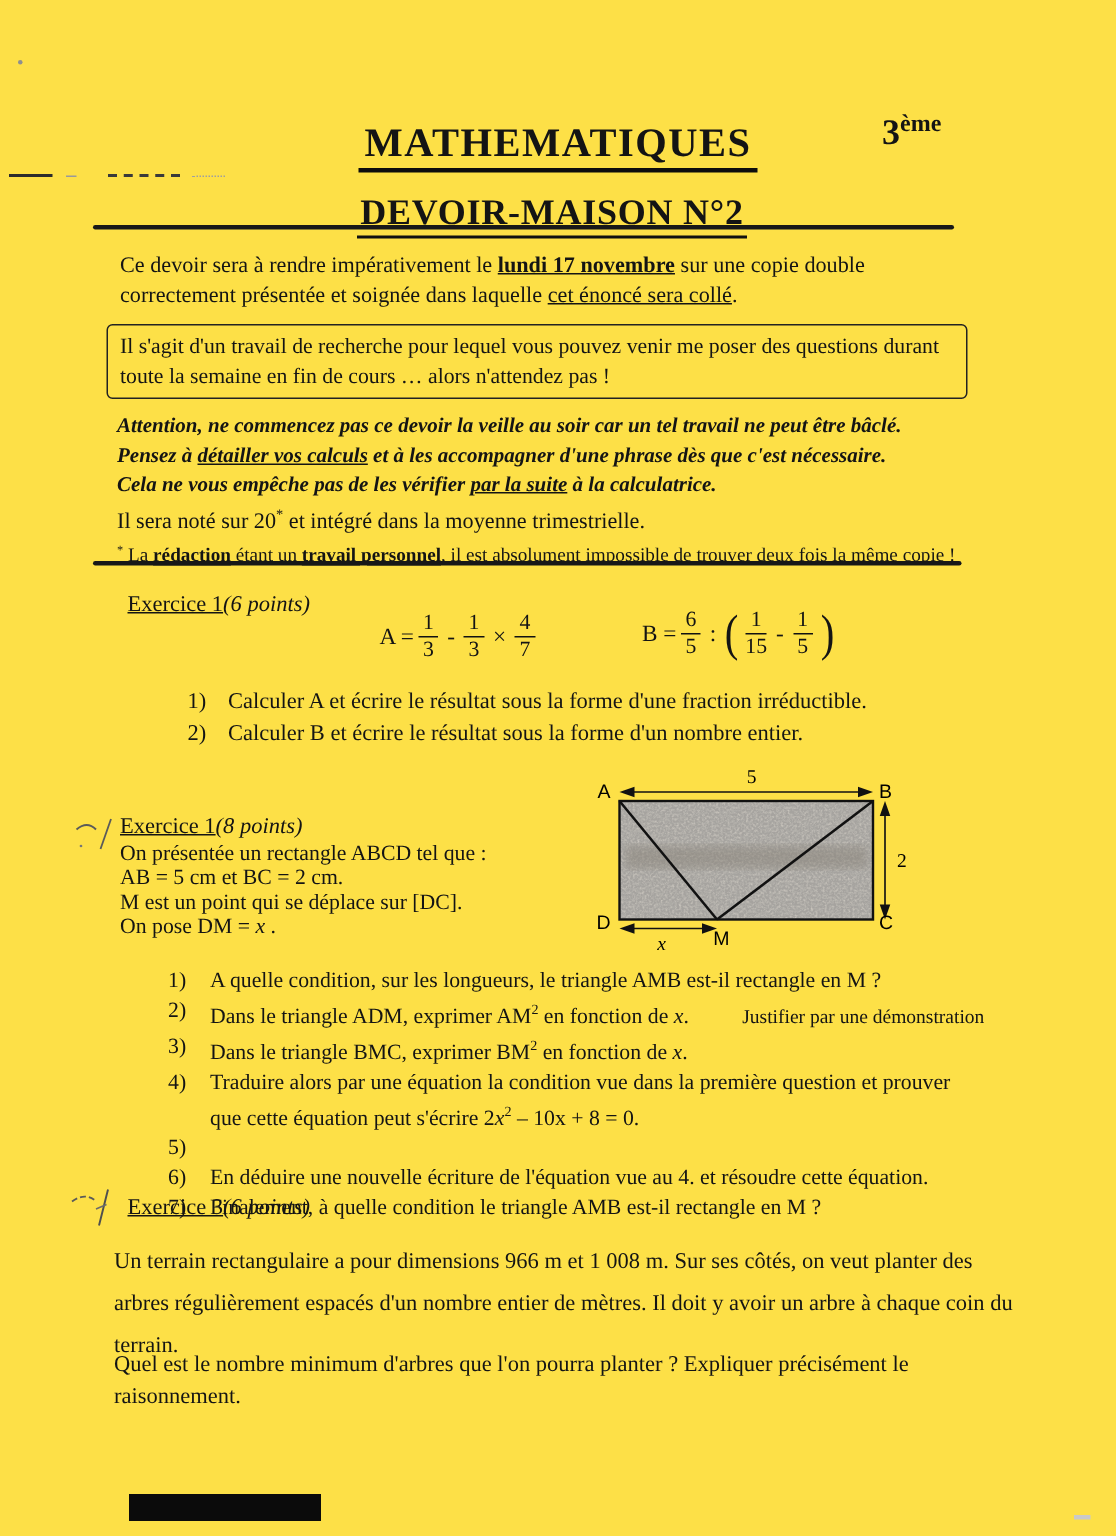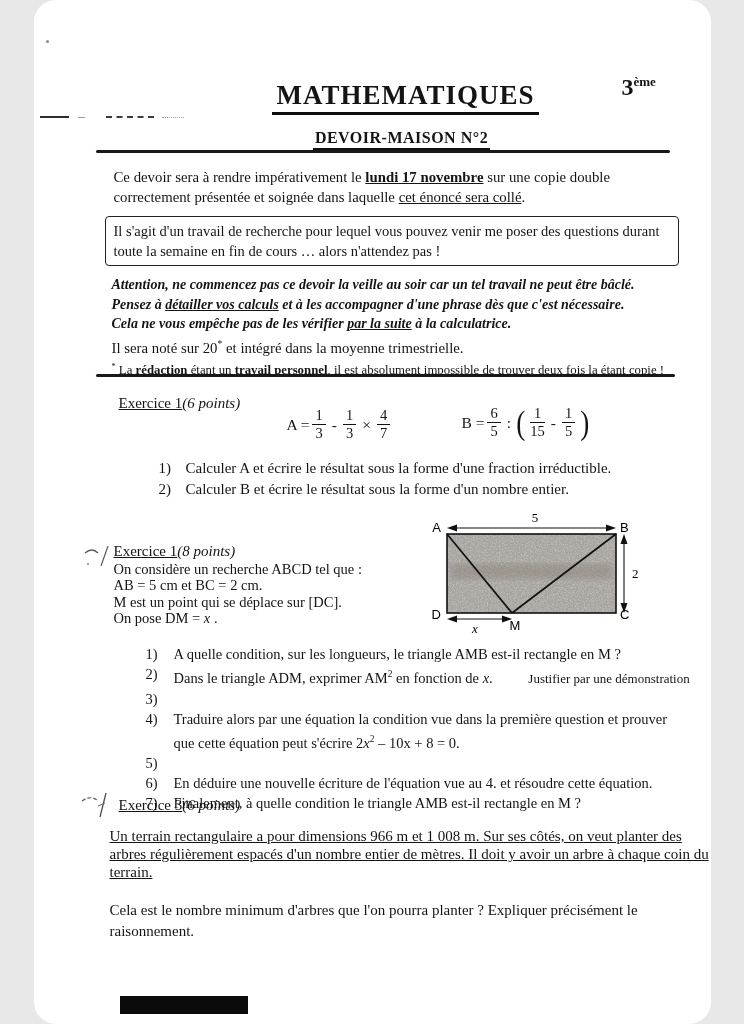--- a/index.html
+++ b/index.html
@@ -1,26 +1,26 @@
 <!DOCTYPE html>
 <html><head>
 <meta charset="utf-8">
 <style>
   html,body{margin:0;padding:0;background:#e8e8e8;}
-  .page{position:relative;width:677px;height:1024px;margin:0 auto;background:#ffffff;
-        font-family:"Liberation Serif","DejaVu Serif",serif;color:#141414;overflow:hidden;border-radius:22px;}
+  .page{position:relative;width:744px;height:1024px;margin:0 auto;background:#fde047;
+        font-family:"Liberation Serif","DejaVu Serif",serif;color:#141414;overflow:hidden;}
   .abs{position:absolute;}
   
   .title{top:80px;left:0;width:744px;text-align:center;}
   .title-inner{display:inline-block;font-size:27px;font-weight:bold;letter-spacing:1px;
                border-bottom:3px solid #0d0d0d;padding:0 4px 1px;}
   .grade{top:74px;left:588px;font-weight:bold;font-size:24px;}
-  .grade sup{font-size:13px;}
+  .grade sup{font-size:16px;}
   .subtitle{top:129px;left:0;width:736px;text-align:center;}
-  .subtitle-inner{display:inline-block;font-size:16px;font-weight:bold;letter-spacing:.5px;
+  .subtitle-inner{display:inline-block;font-size:24px;font-weight:bold;letter-spacing:.5px;
                   border-bottom:2px solid #101010;padding:0 2px 1px;}
   .rule{height:3px;background:#181818;border-radius:2px;}
   .rule1{top:150px;left:62px;width:574px;}
   .rule2{top:374px;left:62px;width:579px;}
   
   .p1{top:167px;left:80px;width:566px;font-size:14.8px;line-height:20px;}
   .bold-u{font-weight:bold;text-decoration:underline;}
   .u{text-decoration:underline;}
   .infobox{top:216px;left:71px;width:556px;border:1.4px solid #222;border-radius:4px;
            padding:4px 8px;font-size:14.5px;line-height:20px;}
@@ -51,21 +51,21 @@
   .qnum{width:27px;flex:0 0 27px;}
   .small-note{font-size:13px;margin-left:32px;}
   
   .ex2text{top:543px;left:80px;font-size:14.5px;line-height:16.5px;width:340px;}
   .ex2text .exhead{margin-bottom:1px;}
   .fig{top:506px;left:393px;}
   .ex2list{top:644px;left:112px;font-size:14.5px;line-height:20px;white-space:nowrap;}
   .ex2list .qnum{width:28px;flex:0 0 28px;}
   
   .ex3head{top:797px;left:85px;}
-  .ex3p1{top:827px;left:76px;width:600px;font-size:15px;line-height:18px;text-decoration:underline;}
+  .ex3p1{top:827px;left:76px;width:600px;font-size:15px;line-height:28px;}
   .ex3p2{top:900px;left:76px;width:585px;font-size:15px;line-height:21px;}
   
   .dot{top:40px;left:12px;width:3px;height:3px;background:#8f8f8f;border-radius:50%;}
   .dash-a{top:116px;left:6px;width:29px;height:2px;background:#2c2c2c;}
   .dash-b{top:117px;left:44px;width:7px;height:1px;background:#9a9a9a;}
   .dash-c{top:116px;left:72px;width:48px;border-top:2px dashed #3a3a3a;}
   .dash-d{top:117px;left:128px;width:22px;border-top:1px dotted #9f9f9f;}
   .barblk{top:996px;left:86px;width:128px;height:18px;background:#0b0b0b;}
   .mark-br{top:1010px;left:716px;width:11px;height:3px;background:#c9c9c9;}
   .ital{font-style:italic;}
@@ -104,21 +104,21 @@
 
   <div class="abs p1"><span>Ce devoir sera à rendre impérativement le </span><span class="bold-u">lundi 17 novembre</span><span> sur une copie double correctement présentée et soignée dans laquelle </span><span class="u">cet énoncé sera collé</span><span>.</span></div>
 
   <div class="abs infobox"><span>Il s'agit d'un travail de recherche pour lequel vous pouvez venir me poser des questions durant toute la semaine en fin de cours … alors n'attendez pas !</span></div>
 
   <div class="abs attn">
     <div class="attn-line"><span>Attention, ne commencez pas ce devoir la veille au soir car un tel travail ne peut être bâclé.</span></div>
     <div class="attn-line"><span>Pensez à </span><span class="u">détailler vos calculs</span><span> et à les accompagner d'une phrase dès que c'est nécessaire.</span></div>
     <div class="attn-line"><span>Cela ne vous empêche pas de les vérifier </span><span class="u">par la suite</span><span> à la calculatrice.</span></div>
     <div class="note"><span>Il sera noté sur 20</span><sup>*</sup><span> et intégré dans la moyenne trimestrielle.</span></div>
-    <div class="footnote"><sup>*</sup><span> La </span><span class="bu">rédaction</span><span> étant un </span><span class="bu">travail personnel</span><span>, il est absolument impossible de trouver deux fois la étant copie !</span></div>
+    <div class="footnote"><sup>*</sup><span> La </span><span class="bu">rédaction</span><span> étant un </span><span class="bu">travail personnel</span><span>, il est absolument impossible de trouver deux fois la même copie !</span></div>
   </div>
   <div class="abs rule rule2"></div>
 
   <div class="abs exhead ex1head">
     <span class="exname">Exercice 1</span><span class="pts">(6 points)</span>
   </div>
   <div class="abs formula fa">
     <span>A =</span>
     <span class="frac">
         <span class="fn">1</span>
@@ -203,37 +203,38 @@
 
     <text x="14" y="26" font-size="13" font-family="Liberation Sans, sans-serif" text-anchor="end">A</text>
     <text x="193" y="26" font-size="13" font-family="Liberation Sans, sans-serif">B</text>
     <text x="14" y="113" font-size="13" font-family="Liberation Sans, sans-serif" text-anchor="end">D</text>
     <text x="193" y="113" font-size="13" font-family="Liberation Sans, sans-serif">C</text>
     <text x="88" y="124" font-size="13" font-family="Liberation Sans, sans-serif" text-anchor="middle">M</text>
   </svg>
 
   <div class="abs ex2text">
     <div class="exhead"><span class="exname">Exercice 1</span><span class="pts">(8  points)</span></div>
-    <div>On considère un recherche ABCD tel que :</div>
+    <div>On présentée un rectangle ABCD tel que :</div>
     <div>AB = 5 cm et BC = 2 cm.</div>
     <div>M est un point qui se déplace sur [DC].</div>
     <div><span>On pose DM = </span><span class="ital">x</span><span> .</span></div>
   </div>
 
   <div class="abs qlist ex2list">
     <div class="qrow">
         <span class="qnum">1)</span>
         <span>A quelle condition, sur les longueurs, le triangle AMB est-il rectangle en M ?</span>
       </div>
     <div class="qrow">
         <span class="qnum">2)</span>
         <span><span>Dans le triangle ADM, exprimer AM</span><sup>2</sup><span> en fonction de </span><span class="ital">x</span><span>. </span><span class="small-note">Justifier par une démonstration</span></span>
       </div>
     <div class="qrow">
         <span class="qnum">3)</span>
+        <span><span>Dans le triangle BMC, exprimer BM</span><sup>2</sup><span> en fonction de </span><span class="ital">x</span><span>.</span></span>
       </div>
     <div class="qrow">
         <span class="qnum">4)</span>
         <span><span>Traduire alors par une équation la condition vue dans la première question et prouver</span><br><span>que cette équation peut s'écrire 2</span><span class="ital">x</span><sup>2</sup><span> – 10x + 8 = 0.</span></span>
       </div>
     <div class="qrow">
         <span class="qnum">5)</span>
       </div>
     <div class="qrow">
         <span class="qnum">6)</span>
@@ -242,15 +243,15 @@
     <div class="qrow">
         <span class="qnum">7)</span>
         <span>Finalement, à quelle condition le triangle AMB est-il rectangle en M ?</span>
       </div>
   </div>
 
   <div class="abs exhead ex3head">
     <span class="exname">Exercice 3</span><span class="pts">(6 points)</span>
   </div>
   <div class="abs ex3p1">Un terrain rectangulaire a pour dimensions 966 m et 1 008 m. Sur ses côtés, on veut planter des arbres régulièrement espacés d'un nombre entier de mètres. Il doit y avoir un arbre à chaque coin du terrain.</div>
-  <div class="abs ex3p2">Cela est le nombre minimum d'arbres que l'on pourra planter ? Expliquer précisément le raisonnement.</div>
+  <div class="abs ex3p2">Quel est le nombre minimum d'arbres que l'on pourra planter ? Expliquer précisément le raisonnement.</div>
 
 </div>
 
 </body></html>

